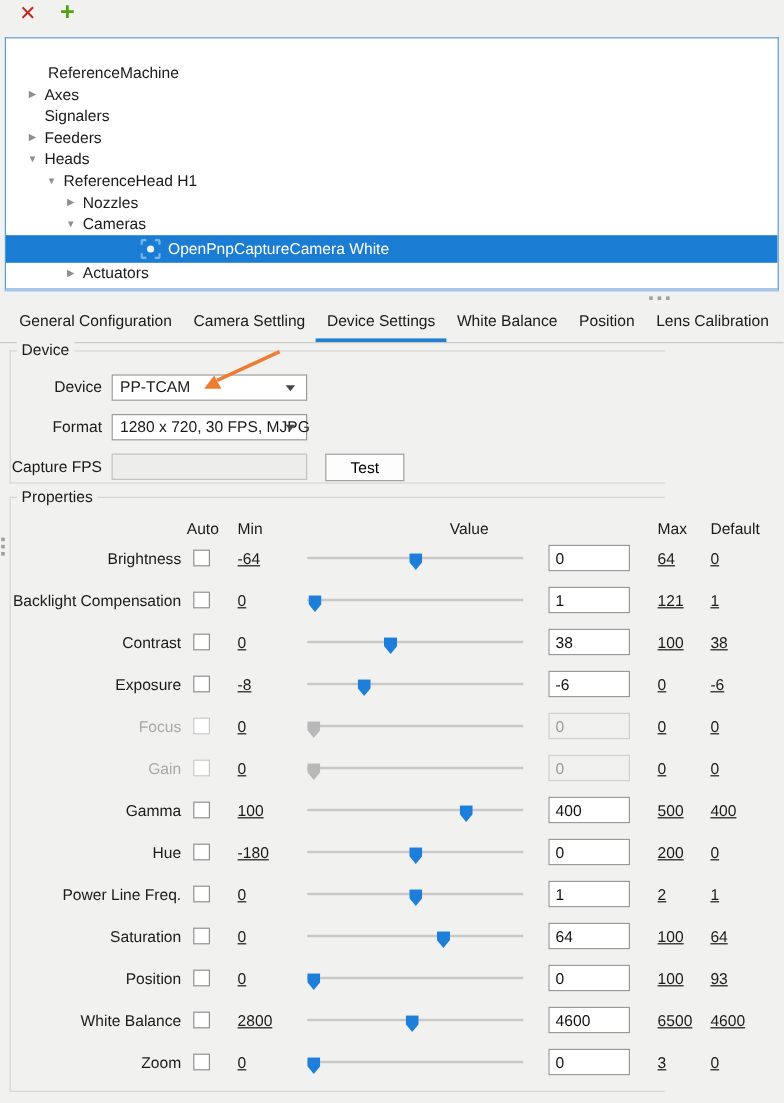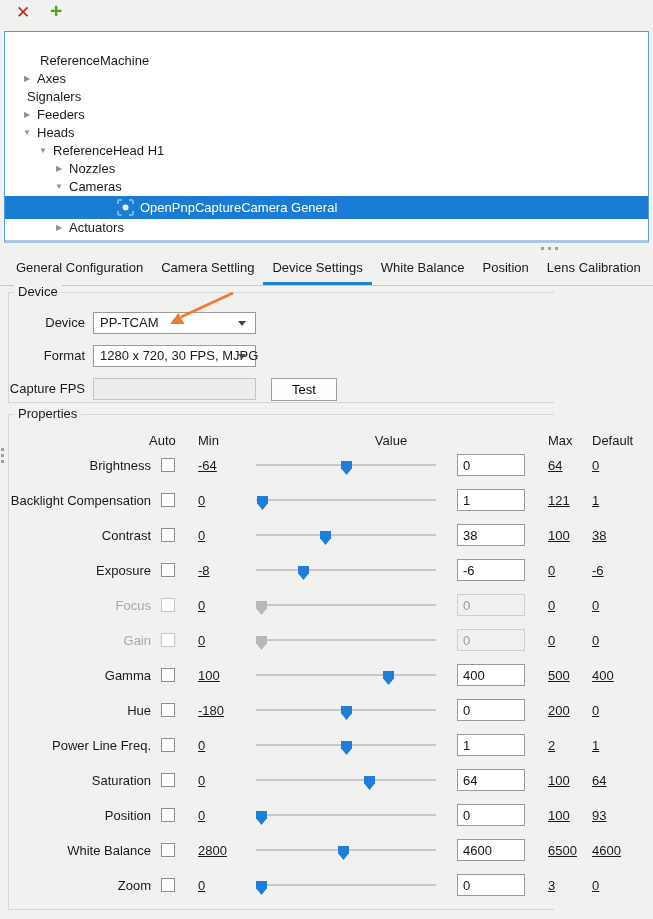--- a/index.html
+++ b/index.html
@@ -67,21 +67,21 @@
     font:13px "Liberation Sans",sans-serif;
   }
   .test-btn{
     position:absolute;left:262px;width:66px;height:23px;box-sizing:border-box;
     background:#fdfdfd;border:1px solid #9e9e9e;font:13px "Liberation Sans",sans-serif;
     text-align:center;cursor:default;
   }
   
   .phead{position:absolute;left:0;top:18px;width:645px;height:16px;}
   .phead span{position:absolute;font-size:13px;}
-  .ph-auto{left:140px;width:40px;}
+  .ph-auto{left:140px;width:40px;text-align:center;}
   .ph-min{left:189px;}
   .ph-value{left:247px;width:270px;text-align:center;}
   .ph-max{left:539px;}
   .ph-default{left:583px;}
   .prows{position:absolute;left:0;top:33px;width:645px;}
   .prow{position:relative;height:35px;}
   .plabel{position:absolute;left:0;width:142px;text-align:right;line-height:35px;white-space:nowrap;}
   .pcheck{
     position:absolute;left:152px;top:10px;width:14px;height:14px;box-sizing:border-box;
     background:#fff;border:1px solid #8f8f8f;
@@ -123,21 +123,21 @@
   </div>
 
   <div class="tree-item">
     <span class="tree-arrow" style="left: 15px;">▶</span>
 
     <span class="tree-label" style="left: 32px;">Axes</span>
   </div>
 
   <div class="tree-item">
 
-    <span class="tree-label" style="left: 22px;">Signalers</span>
+    <span class="tree-label" style="left: 32px;">Signalers</span>
   </div>
 
   <div class="tree-item">
     <span class="tree-arrow" style="left: 15px;">▶</span>
 
     <span class="tree-label" style="left: 32px;">Feeders</span>
   </div>
 
   <div class="tree-item">
     <span class="tree-arrow" style="left: 15px;">▼</span>
@@ -167,21 +167,21 @@
 
     <span class="tree-cam" style="left: 112px;">
       <svg width="17" height="17" viewBox="0 0 17 17">
         <path d="M1 5 V2.5 Q1 1 2.5 1 H5" fill="none" stroke="#7ab4ea" stroke-width="2"></path>
         <path d="M12 1 H14.5 Q16 1 16 2.5 V5" fill="none" stroke="#7ab4ea" stroke-width="2"></path>
         <path d="M16 12 V14.5 Q16 16 14.5 16 H12" fill="none" stroke="#7ab4ea" stroke-width="2"></path>
         <path d="M5 16 H2.5 Q1 16 1 14.5 V12" fill="none" stroke="#7ab4ea" stroke-width="2"></path>
         <circle cx="8.5" cy="8.5" r="3" fill="#eaf3fc"></circle>
       </svg>
     </span>
-    <span class="tree-label" style="left: 135px;">OpenPnpCaptureCamera General</span>
+    <span class="tree-label" style="left: 135px;">OpenPnpCaptureCamera White</span>
   </div>
 
   <div class="tree-item">
     <span class="tree-arrow" style="left: 47px;">▶</span>
 
     <span class="tree-label" style="left: 64px;">Actuators</span>
   </div>
 
   <div class="tree-item">
     <span class="tree-arrow" style="left: 15px;">▶</span>

